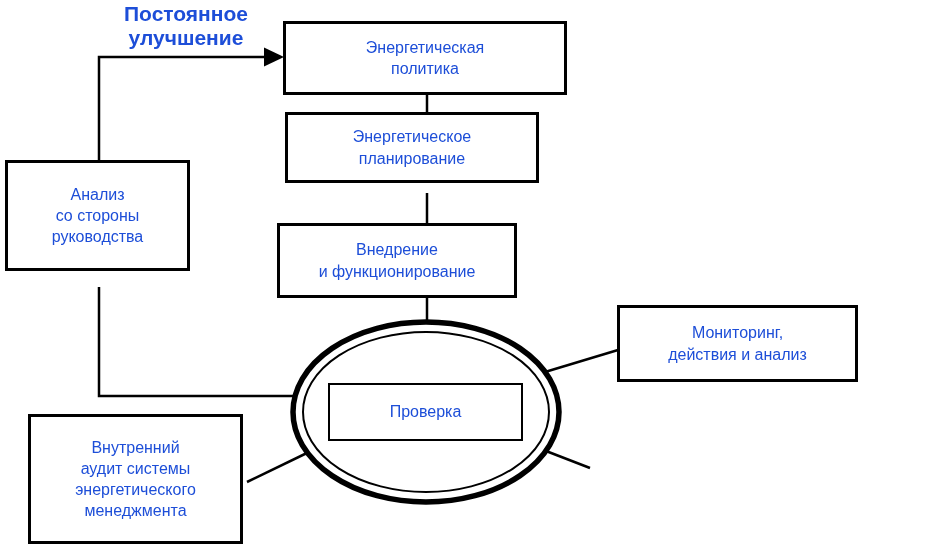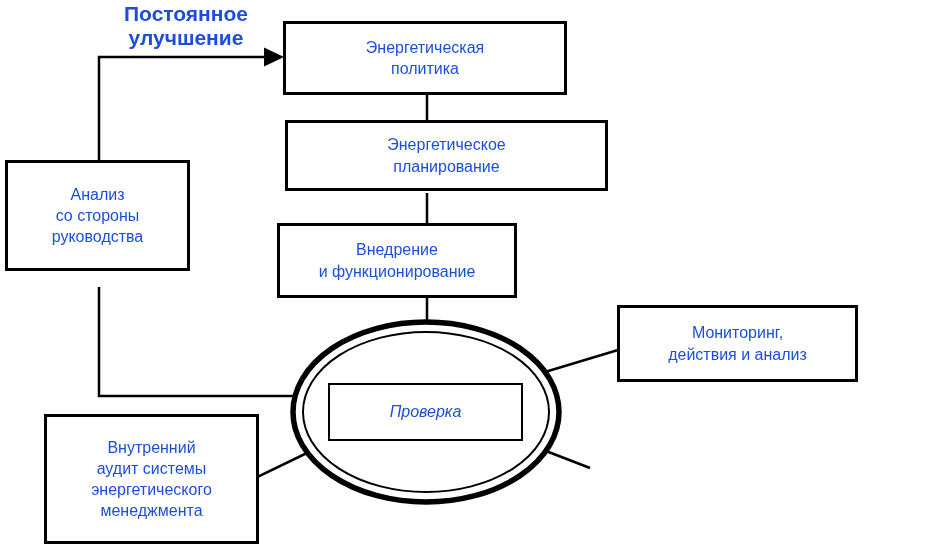--- a/index.html
+++ b/index.html
@@ -23,21 +23,21 @@
     border: 3px solid #000000;
     background: #ffffff;
     display: flex;
     align-items: center;
     justify-content: center;
     text-align: center;
     font-size: 16px;
     line-height: 1.32;
     white-space: pre-line;
   }
-  .node.thin { border-width: 2px; font-style: italic; }
+  .node.thin { border-width: 2px; }
   .improve-label {
     position: absolute;
     left: 98px;
     top: 2px;
     width: 176px;
     text-align: center;
     font-weight: bold;
     font-size: 21px;
     line-height: 1.12;
     white-space: pre-line;
@@ -73,34 +73,34 @@
       <ellipse cx="426" cy="412" rx="123" ry="80" stroke-width="2"></ellipse>
     </g>
   </svg>
 
   <div class="improve-label">Постоянное
 улучшение</div>
 
   <div class="node" style="left:283px; top:21px; width:284px; height:74px">Энергетическая
 политика</div>
 
-  <div class="node" style="left:285px; top:120px; width:323px; height:71px">Энергетическое
+  <div class="node" style="left:285px; top:112px; width:254px; height:71px">Энергетическое
 планирование</div>
 
   <div class="node" style="left:277px; top:223px; width:240px; height:75px">Внедрение
 и функционирование</div>
 
   <div class="node" style="left:5px; top:160px; width:185px; height:111px">Анализ
 со стороны
 руководства</div>
 
   <div class="node thin" style="left:328px; top:383px; width:195px; height:58px">Проверка</div>
 
   <div class="node" style="left:617px; top:305px; width:241px; height:77px">Мониторинг,
 действия и анализ</div>
 
 
-  <div class="node" style="left:44px; top:414px; width:215px; height:130px">Внутренний
+  <div class="node" style="left:28px; top:414px; width:215px; height:130px">Внутренний
 аудит системы
 энергетического
 менеджмента</div>
 
 </div>
 
 </body></html>

